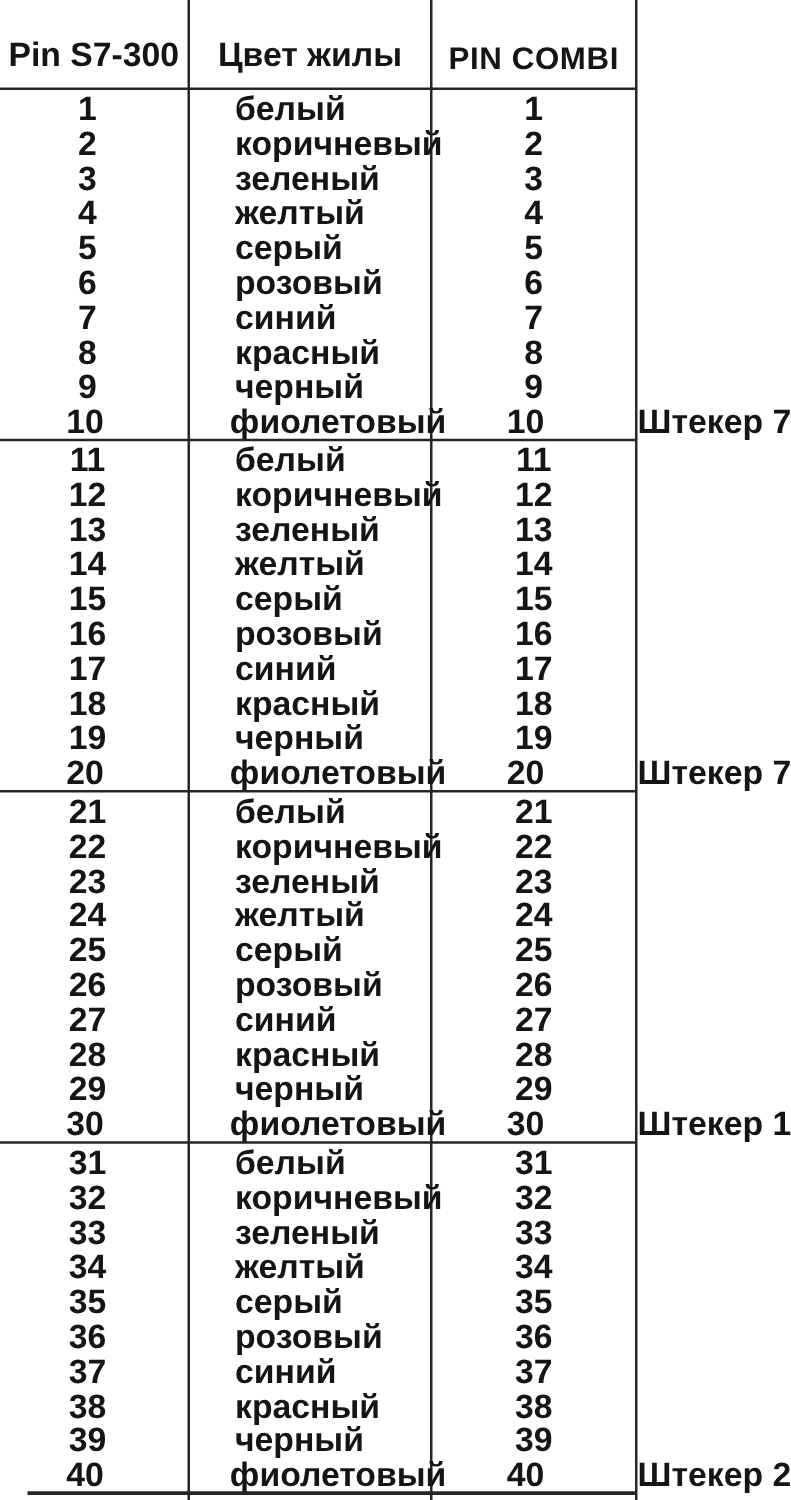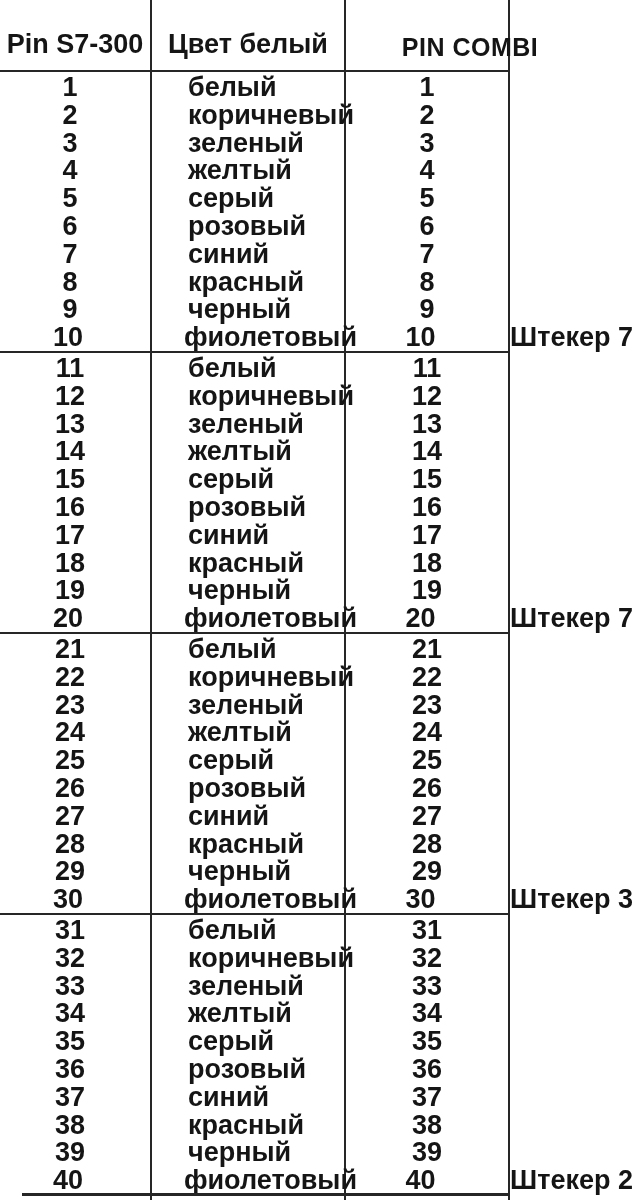--- a/index.html
+++ b/index.html
@@ -8,21 +8,21 @@
     font-family:"Liberation Sans",sans-serif;font-weight:700;color:#151515;
     overflow:hidden;
   }
   .vline{position:absolute;top:0;bottom:0;width:2px;background:#262626;}
   .v1{left:150px}.v2{left:344px}.v3{left:508px}
   .hline-header{position:absolute;top:70px;left:0;width:509px;height:2px;background:#262626;}
   .header{position:absolute;top:0;left:0;width:633px;height:72px;}
   .hcell{position:absolute;top:29px;font-size:27px;white-space:nowrap;}
   .hc1{left:0;width:150px;text-align:center;}
   .hc2{left:152px;width:192px;text-align:center;}
-  .hc3{left:346px;width:162px;text-align:center;top:33px;font-size:25px;letter-spacing:.5px;padding-left:43px;}
+  .hc3{left:346px;width:162px;text-align:center;top:33px;font-size:25px;letter-spacing:.5px;}
   #blocks{position:absolute;top:72px;left:0;width:633px;}
   .block{position:relative;height:281px;padding-top:2px;box-sizing:border-box;}
   .block::after{content:"";position:absolute;left:0;bottom:0;width:509px;height:2px;background:#262626;}
   .block.last::after{left:22px;width:487px;height:3px;}
   .row{display:flex;height:27.8px;line-height:27.8px;font-size:27px;white-space:nowrap;}
   .c1{width:140px;text-align:center;}
   .c2{width:205px;padding-left:48px;box-sizing:border-box;}
   .c3{width:164px;text-align:center;}
   .c4{flex:1;padding-left:10px;box-sizing:border-box;}
 </style>
@@ -30,21 +30,21 @@
 <body>
 
 <div class="page">
 
   <div class="vline v1"></div>
   <div class="vline v2"></div>
   <div class="vline v3"></div>
 
   <div class="header">
     <div class="hcell hc1">Pin S7-300</div>
-    <div class="hcell hc2">Цвет белый</div>
+    <div class="hcell hc2">Цвет жилы</div>
     <div class="hcell hc3">PIN COMBI</div>
   </div>
   <div class="hline-header"></div>
 
   <div id="blocks">
       <div class="block">
         <div class="row">
     <div class="c1">1</div>
     <div class="c2">белый</div>
     <div class="c3">1</div>
@@ -219,21 +219,21 @@
         <div class="row">
     <div class="c1">29</div>
     <div class="c2">черный</div>
     <div class="c3">29</div>
     <div class="c4"></div>
   </div>
         <div class="row">
     <div class="c1">30</div>
     <div class="c2">фиолетовый</div>
     <div class="c3">30</div>
-    <div class="c4">Штекер 3</div>
+    <div class="c4">Штекер 1</div>
   </div>
       </div>
       <div class="block last">
         <div class="row">
     <div class="c1">31</div>
     <div class="c2">белый</div>
     <div class="c3">31</div>
     <div class="c4"></div>
   </div>
         <div class="row">

